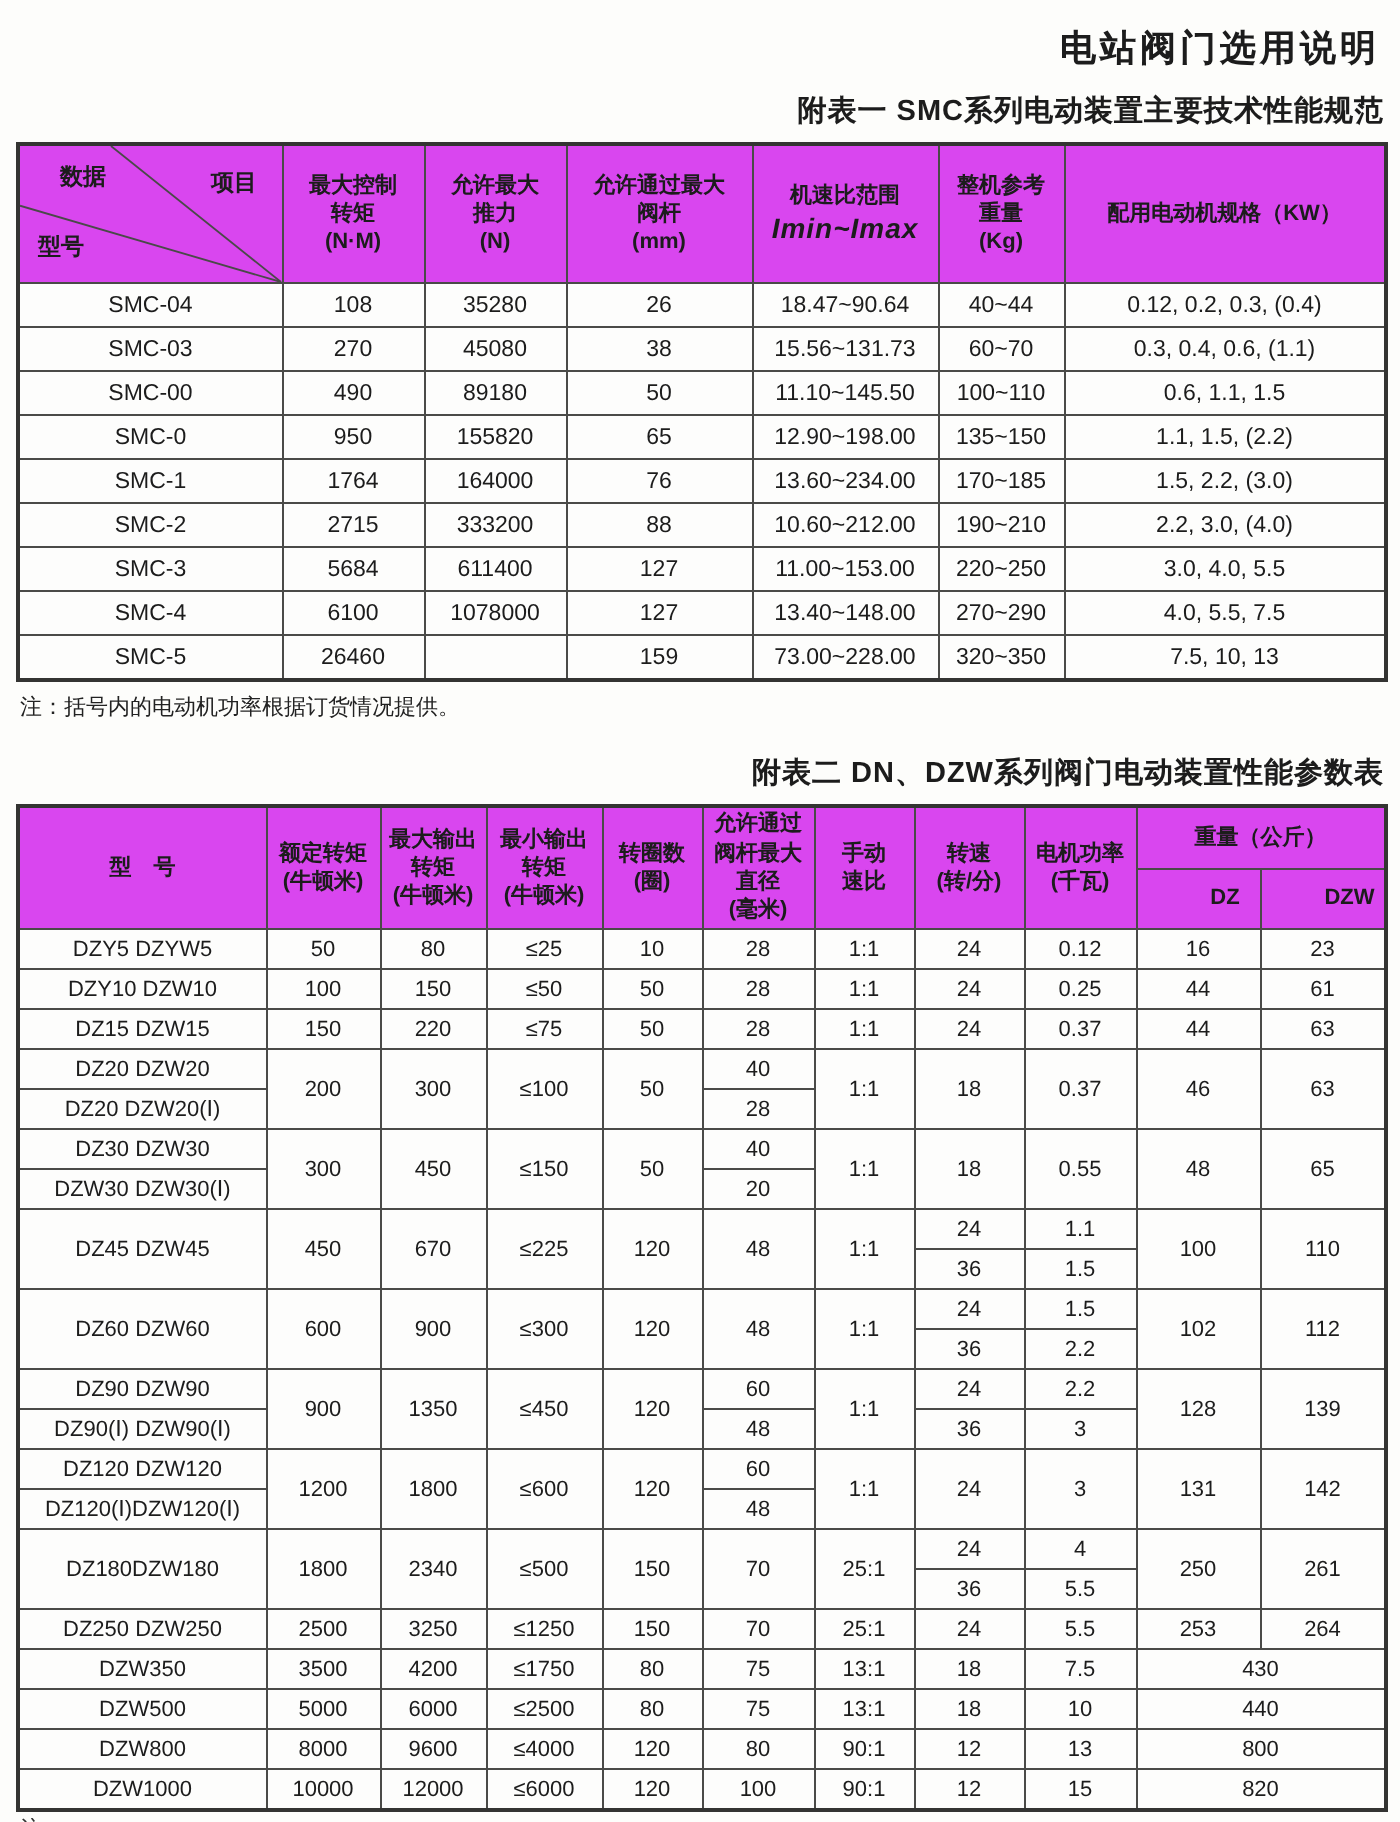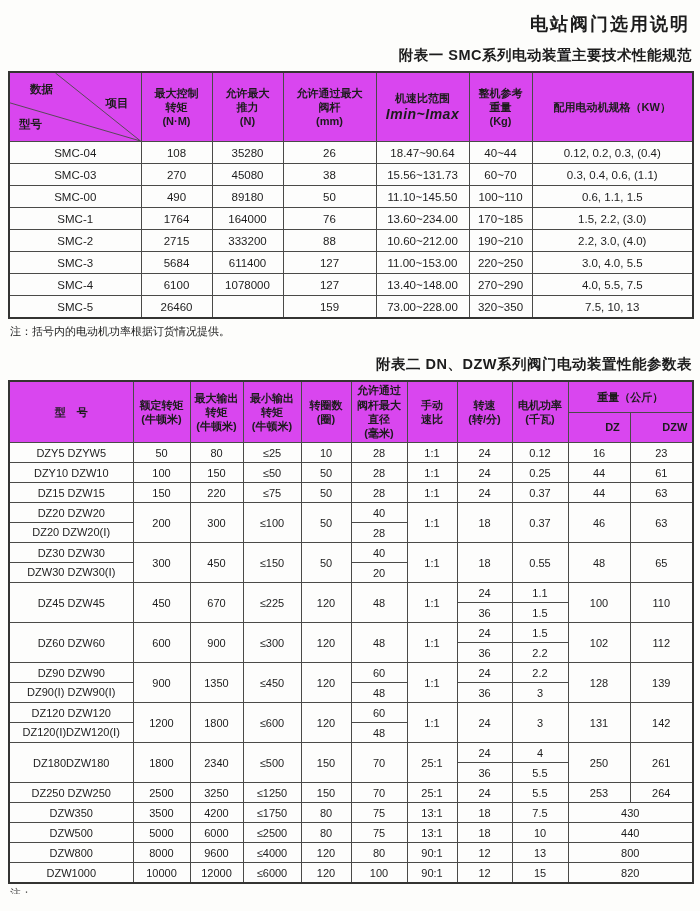--- a/index.html
+++ b/index.html
@@ -57,21 +57,21 @@
   #t2 thead tr.h-top th{height:28px;}
   #t2 thead tr.h-bot th{height:27px;padding-left:28px;}
   #t2 tbody td{height:19px;font-size:11px;}
   .hl{display:block;}
   .sub-ital{font-style:italic;font-size:14px;letter-spacing:0.5px;}
   
   .corner-cell{position:relative;padding:0;}
   .corner-cell svg{position:absolute;left:0;top:0;width:100%;height:100%;}
   .corner-label{position:absolute;font-size:11.5px;}
   .corner-tl{left:20px;top:9px;}
-  .corner-tr{right:12px;top:23px;}
+  .corner-tr{right:12px;top:12px;}
   .corner-bl{left:9px;bottom:9px;}
   .table-note{
     font-size:11px;
     margin:5px 0 14px 2px;
     color:#222;
   }
   .heading-2{margin-top:16px;padding-left:48px;}
   .note-clip{
     height:7px;
     overflow:hidden;
@@ -162,20 +162,29 @@
         <tr>
           <td>SMC-00</td>
           <td>490</td>
           <td>89180</td>
           <td>50</td>
           <td>11.10~145.50</td>
           <td>100~110</td>
           <td>0.6, 1.1, 1.5</td>
         </tr>
         <tr>
+          <td>SMC-0</td>
+          <td>950</td>
+          <td>155820</td>
+          <td>65</td>
+          <td>12.90~198.00</td>
+          <td>135~150</td>
+          <td>1.1, 1.5,  (2.2)</td>
+        </tr>
+        <tr>
           <td>SMC-1</td>
           <td>1764</td>
           <td>164000</td>
           <td>76</td>
           <td>13.60~234.00</td>
           <td>170~185</td>
           <td>1.5, 2.2,  (3.0)</td>
         </tr>
         <tr>
           <td>SMC-2</td>

